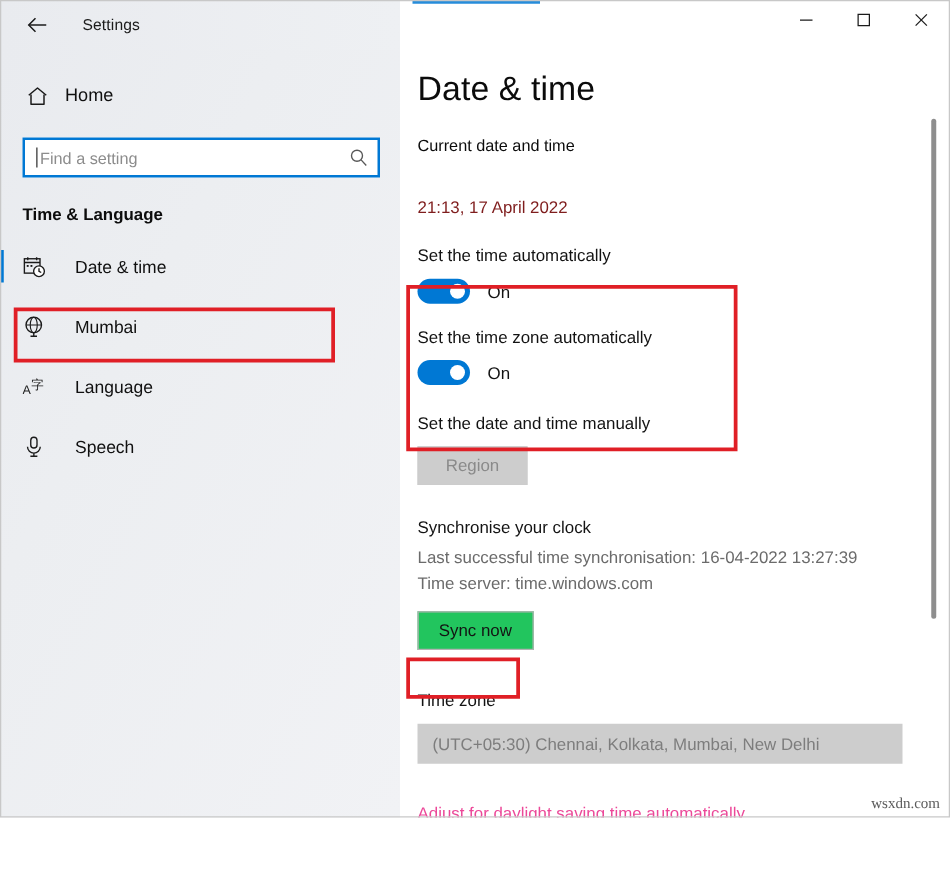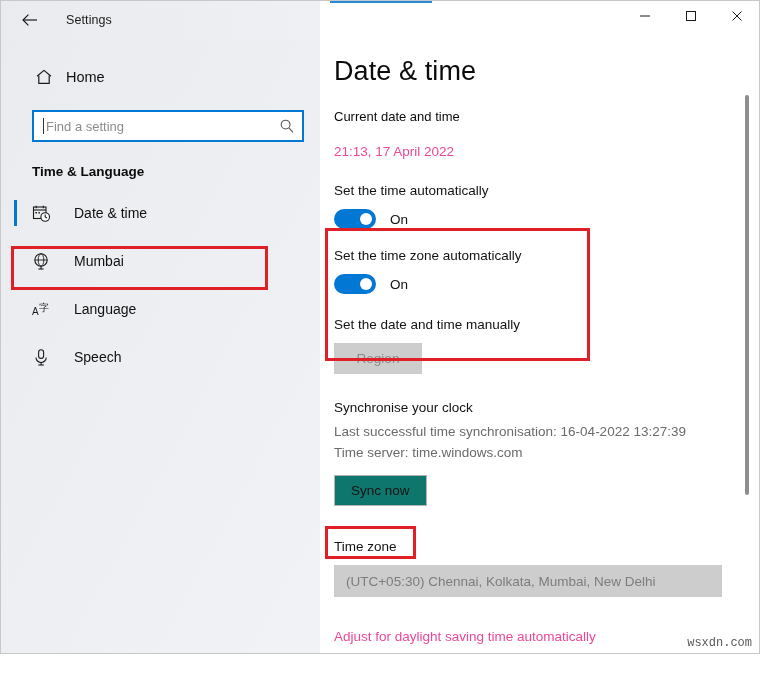--- a/index.html
+++ b/index.html
@@ -91,21 +91,20 @@
     position: relative;
   }
 
   
   .sidebar {
     width: 320px;
     flex: 0 0 320px;
     background: linear-gradient(to bottom right, #e9ebef 0%, #eceef1 35%, #f1f2f5 100%);
     position: relative;
     padding-top: 20px;
-    padding-left: 14px;
   }
 
   .home-row {
     display: flex;
     align-items: center;
     height: 34px;
     margin-left: 12px;
     cursor: pointer;
   }
   .home-row .ico { width: 36px; display:flex; justify-content:center; }
@@ -195,22 +194,22 @@
     color: #0b0b0b;
     letter-spacing: .1px;
   }
   .sub-head {
     font-size: 13px;
     color: #0b0b0b;
     margin-top: 22px;
   }
   .current-dt {
     font-size: 13.5px;
-    color: #ec4899;
-    margin-top: 20px;
+    color: #7f1d1d;
+    margin-top: 34px;
   }
 
   .grp-label {
     font-size: 13.5px;
     color: #131313;
   }
   .grp-label.dim { color: #ec4899; }
 
   .toggle-row {
     display: flex;
@@ -262,21 +261,21 @@
     font-size: 13.5px;
     border: 1px solid #cccccc;
     background: #cdcdcd;
     color: #8a8a8a;
     height: 31px;
     min-width: 88px;
     padding: 0 16px;
     cursor: default;
   }
   .btn.enabled {
-    background: #0f766e;
+    background: #22c55e;
     color: #131313;
     border: 1px solid #b3b3b3;
     cursor: pointer;
   }
 
   .sync-head {
     font-size: 13.5px;
     color: #131313;
   }
   .sync-line {
@@ -340,21 +339,21 @@
   }
 
   
   .watermark {
     position: absolute;
     right: 8px;
     bottom: 4px;
     font-size: 12px;
     color: #5b5b5b;
     z-index: 30;
-    font-family: Liberation Mono, monospace;
+    font-family: Liberation Serif, serif;
   }
 
   .frame-border {
     position: absolute;
     inset: 0;
     border: 1px solid #c8c8c8;
     pointer-events: none;
     z-index: 40;
   }
 </style>

